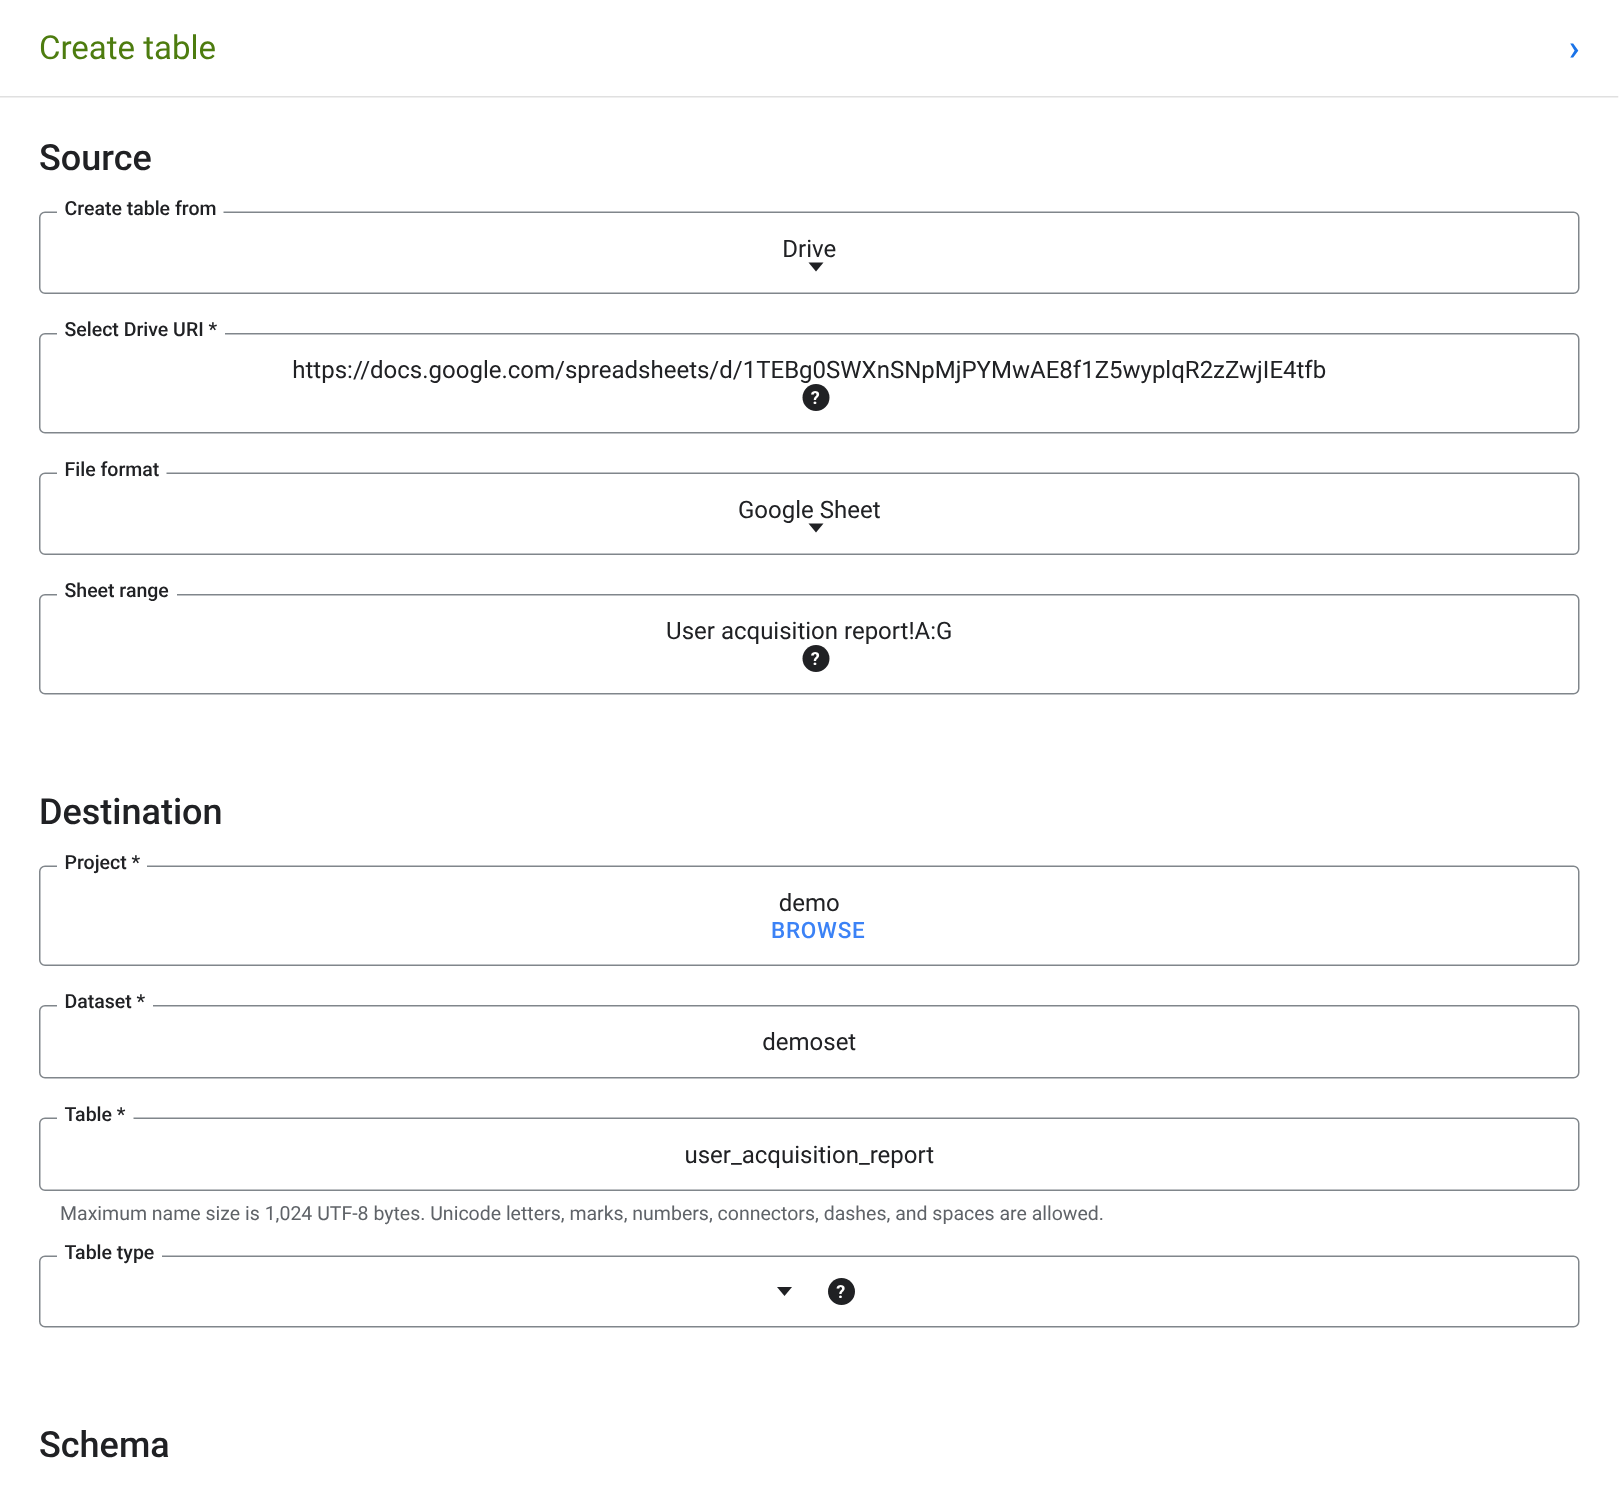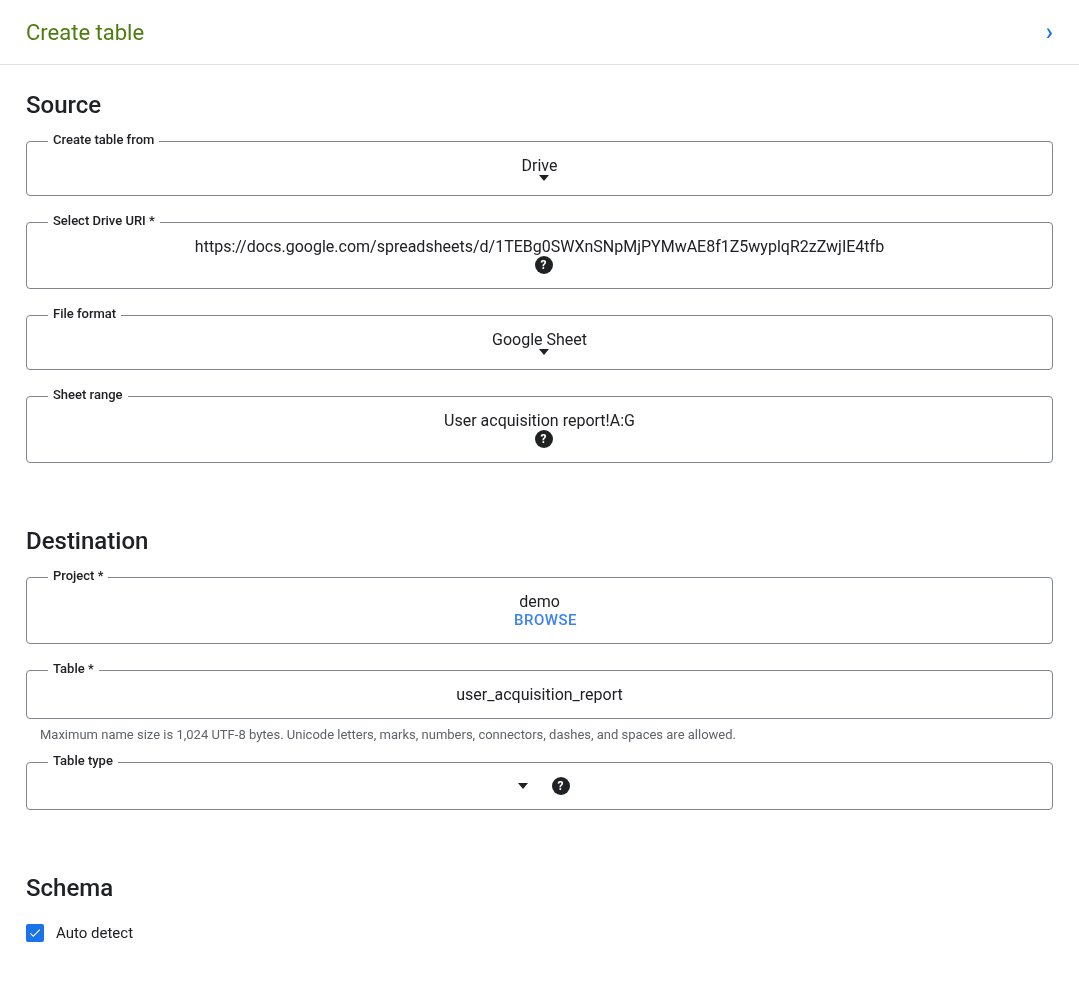--- a/index.html
+++ b/index.html
@@ -48,21 +48,21 @@
     .field-wrapper {
       position: relative;
       margin-bottom: 26px;
     }
     .field-wrapper.tight {
       margin-bottom: 8px;
     }
     .field-label {
       position: absolute;
       top: -9px;
-      left: 22px;
+      left: 12px;
       background: #fff;
       padding: 0 5px;
       font-size: 13px;
       color: #202124;
       font-weight: 500;
       z-index: 1;
     }
     .field-box {
       border: 1px solid #80868b;
       border-radius: 4px;
@@ -213,20 +213,26 @@
   <div class="section-heading">Destination</div>
 
   <div class="field-wrapper">
     <div class="field-label">Project *</div>
     <div class="field-box">
       <input class="field-input" value="demo" style="">
       <span class="browse-link">BROWSE</span>
     </div>
   </div>
 
+  <div class="field-wrapper">
+    <div class="field-label">Dataset *</div>
+    <div class="field-box">
+      <input class="field-input" value="demoset" style="">
+    </div>
+  </div>
 
   <div class="field-wrapper tight">
     <div class="field-label">Table *</div>
     <div class="field-box">
       <input class="field-input" value="user_acquisition_report" style="">
     </div>
   </div>
   <div class="helper-text">Maximum name size is 1,024 UTF-8 bytes. Unicode letters, marks, numbers, connectors, dashes, and spaces are allowed.</div>
 
   <div class="field-wrapper">

